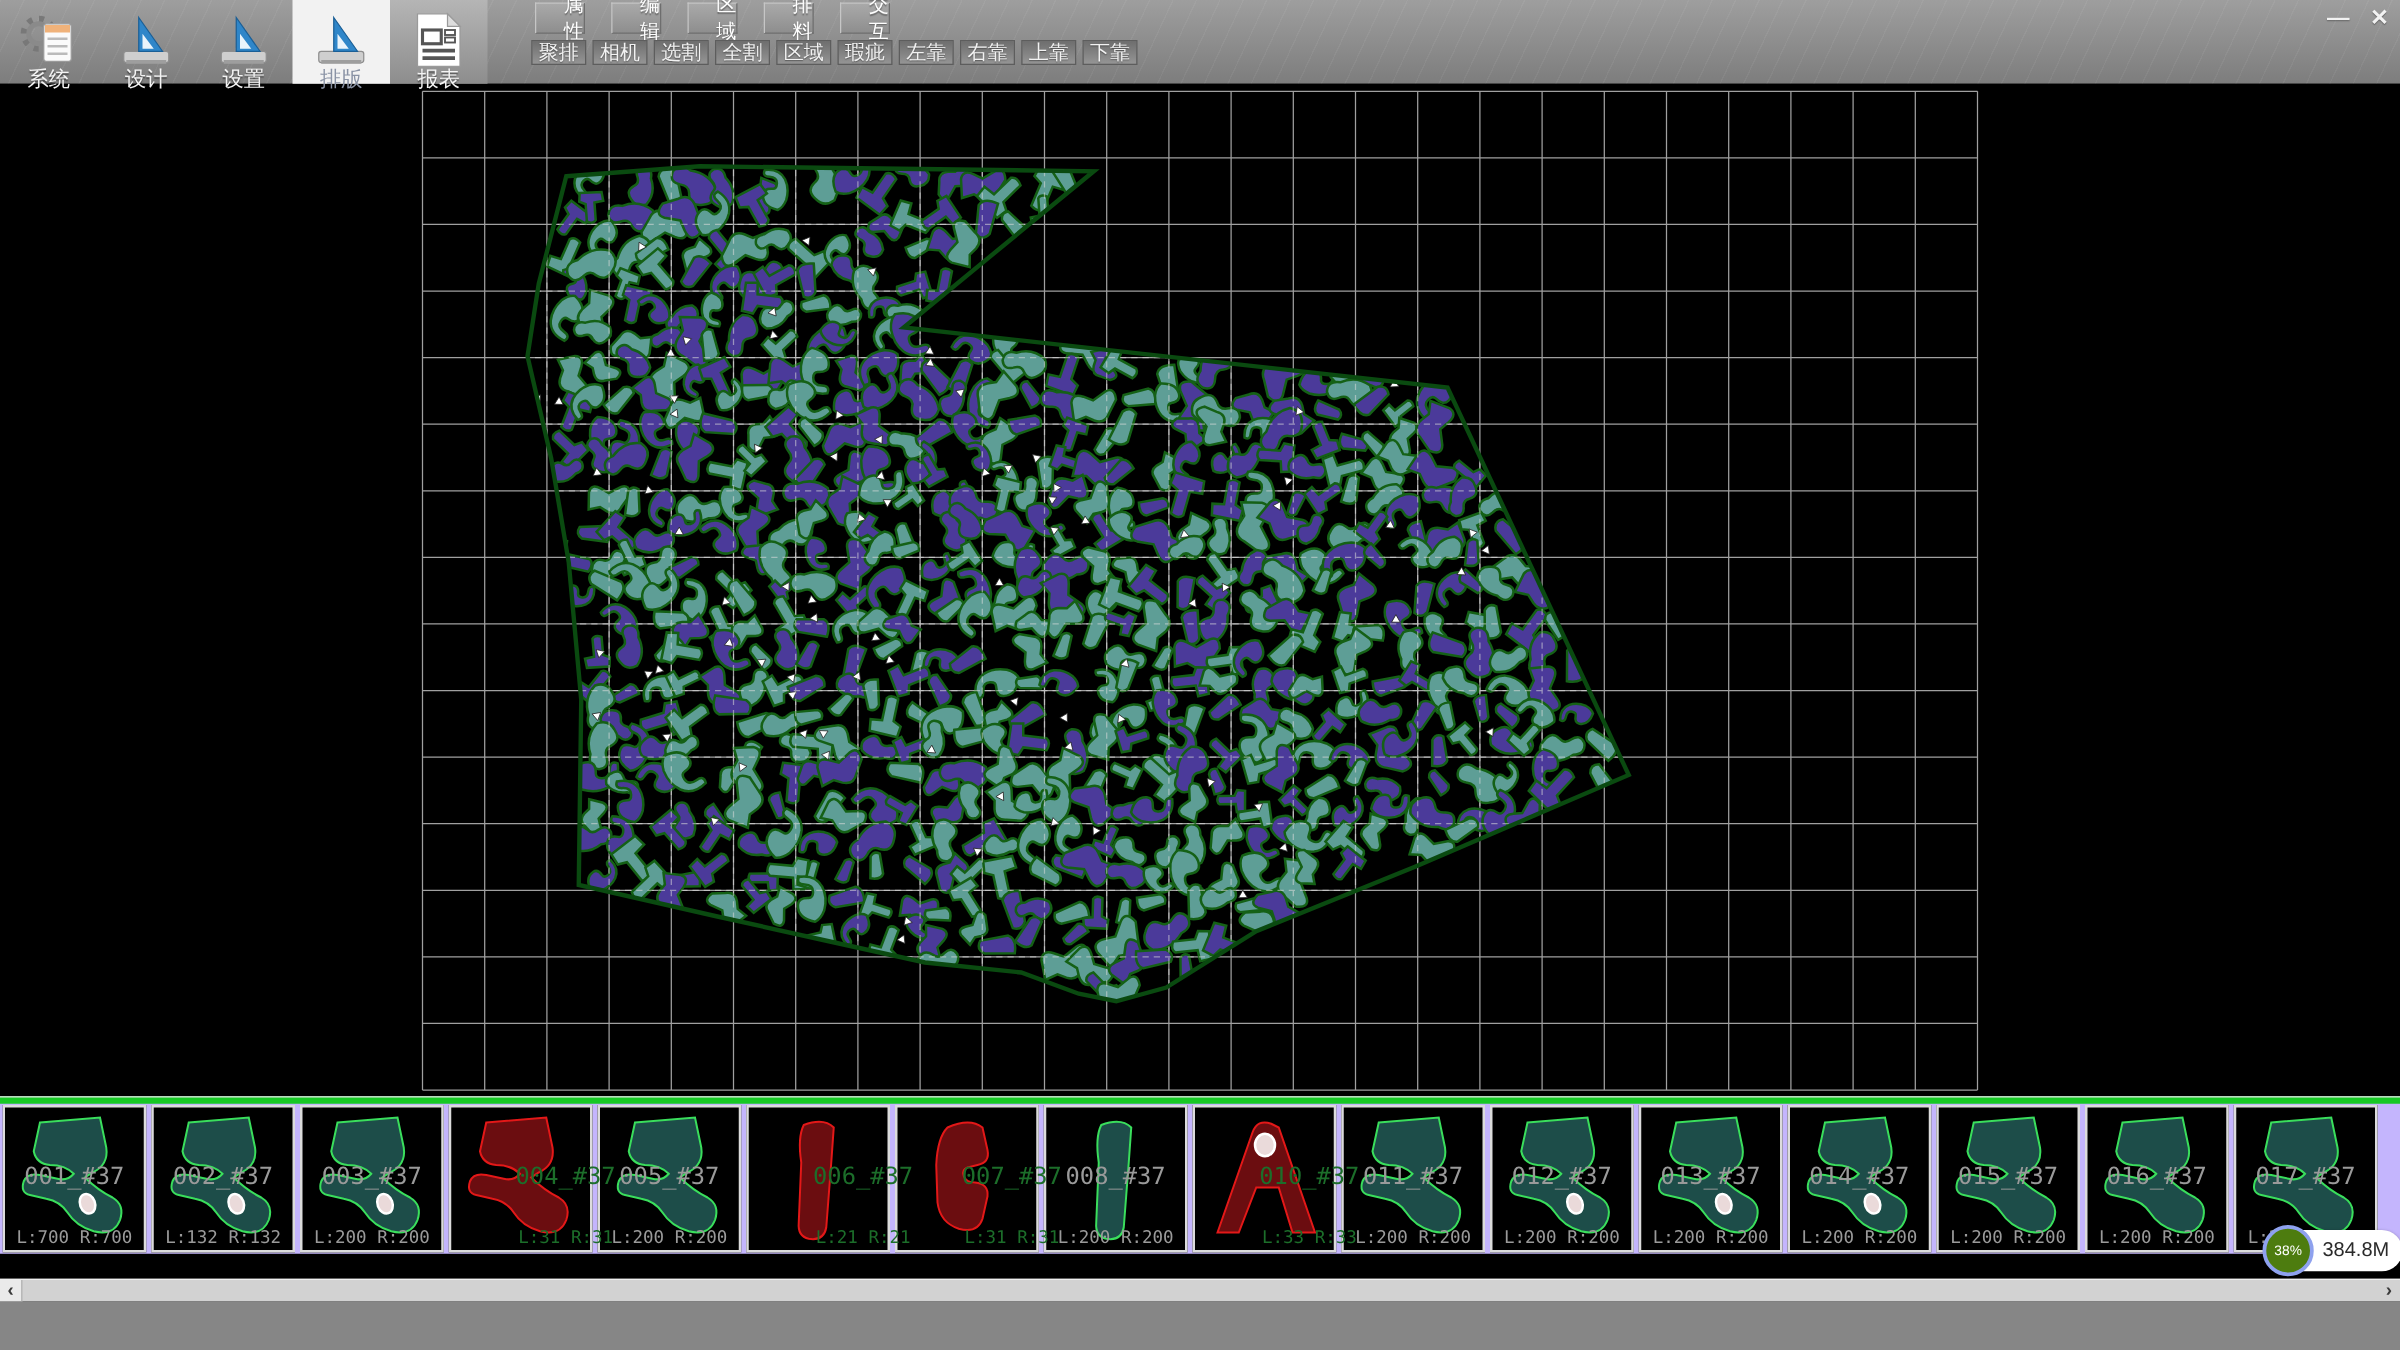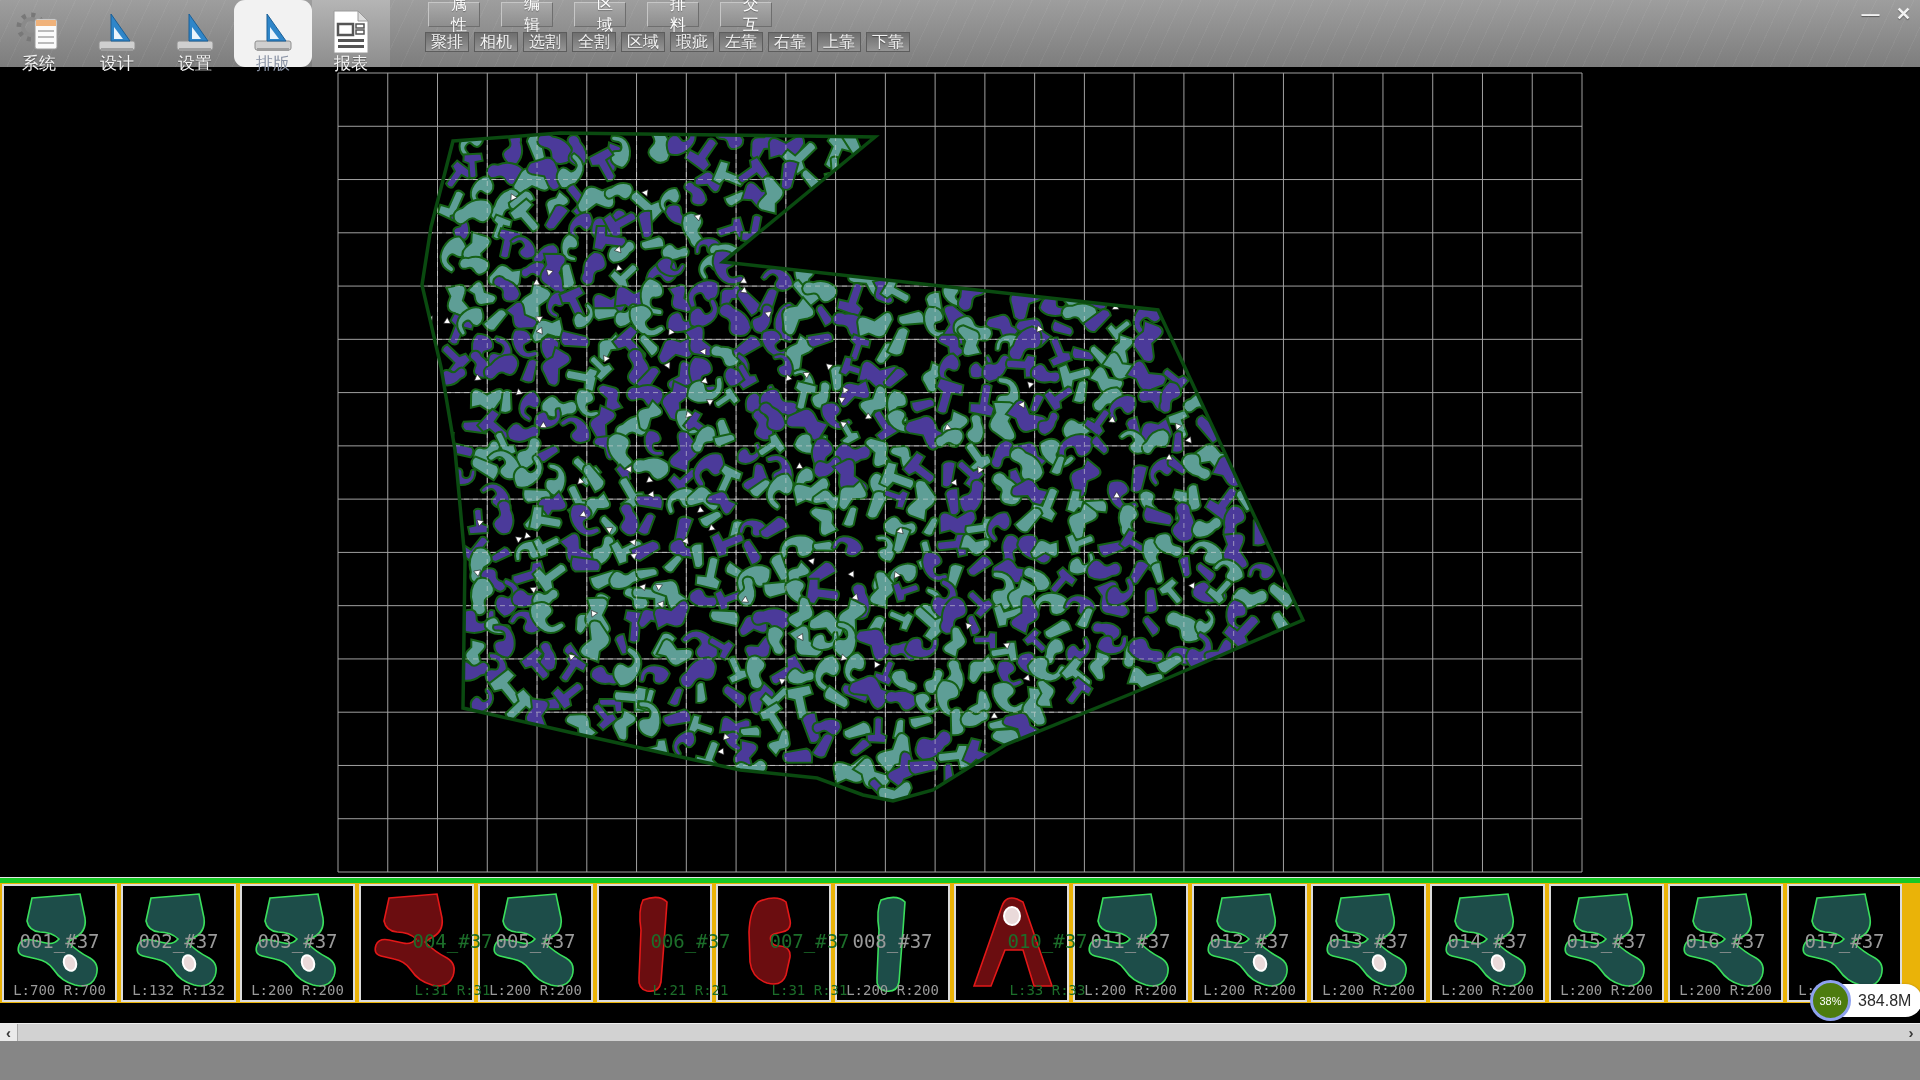--- a/index.html
+++ b/index.html
@@ -8,40 +8,40 @@
   
   .topbar{position:absolute;top:0;left:0;width:1920px;height:67px;
     background:linear-gradient(#9e9e9e,#7d7d7d);}
   .topbar::after{content:"";position:absolute;inset:0;pointer-events:none;
     background:repeating-linear-gradient(115deg,rgba(255,255,255,.05) 0 1px,transparent 1px 17px);}
   .navbtns{position:absolute;left:0;top:0;height:67px;display:flex;z-index:2;}
   .navbtn{width:78px;height:67px;display:flex;flex-direction:column;align-items:center;
     padding-top:10px;box-sizing:border-box;cursor:default;}
   .navbtn .icon{height:44px;display:flex;align-items:center;justify-content:center;}
   .navbtn .lbl{font-size:17px;color:#f4f4f4;text-shadow:0 1px 1px rgba(0,0,0,.45);line-height:19px;}
-  .navbtn.active{background:#f2f2f2;border-radius:11px;}
+  .navbtn.active{background:#f2f2f2;}
   .navbtn.active .lbl{color:#8a93a5;text-shadow:none;}
   .navbtn.raised{background:linear-gradient(#b5b5b5,#8d8d8d);}
   .menurow{position:absolute;left:428px;top:2px;display:flex;gap:21px;z-index:2;}
-  .menubtn{width:52px;height:25px;display:flex;align-items:center;justify-content:center;
+  .menubtn{width:40px;height:25px;display:flex;align-items:center;justify-content:center;
     background:linear-gradient(#a9a9a9,#8e8e8e);
     border:1px solid;border-color:#c6c6c6 #6e6e6e #6e6e6e #c6c6c6;
     color:#fff;font-size:16px;text-shadow:0 1px 1px rgba(0,0,0,.35);box-sizing:border-box;padding-left:22px;}
   .toolrow{position:absolute;left:425px;top:32px;display:flex;gap:5px;z-index:2;}
   .toolbtn{width:44px;height:20px;display:flex;align-items:center;justify-content:center;
     background:linear-gradient(#6e6e6e,#959595);border:1px solid #5d5d5d;
     color:#f2f2f2;font-size:16px;text-shadow:0 1px 1px rgba(0,0,0,.4);box-sizing:border-box;}
   .wincontrols{position:absolute;right:0px;top:0px;display:flex;z-index:2;}
   .winbtn{width:33px;height:28px;display:flex;align-items:center;justify-content:center;
     color:#f2f2f2;font-size:18px;font-weight:bold;text-shadow:0 1px 1px rgba(0,0,0,.4);}
   
   .canvas{position:absolute;top:67px;left:0;width:1920px;height:810px;background:#000;}
   .canvas svg{display:block;}
   
-  .thumbstrip{position:absolute;top:877px;left:0;width:1920px;height:126px;background:#eab308;}
+  .thumbstrip{position:absolute;top:877px;left:0;width:1920px;height:126px;background:#c4b5fd;}
   .greenline{position:absolute;top:0;left:0;width:100%;height:6px;background:#17c825;
     border-top:1px solid #e6e6e6;box-sizing:border-box;}
   .cells{position:absolute;top:7px;left:2px;width:1918px;height:119px;display:flex;overflow:hidden;}
   .cell{flex:0 0 115px;height:118px;margin-right:4px;border:2px solid #dcdcdc;
     box-sizing:border-box;position:relative;background:#000;}
   .cell svg{position:absolute;left:0;top:0;}
   .cellid{position:absolute;top:44px;width:100%;text-align:center;
     font-family:"DejaVu Sans Mono",monospace;font-size:19px;color:#9a9a9a;z-index:2;}
   .celllr{position:absolute;bottom:2px;width:100%;text-align:center;
     font-family:"DejaVu Sans Mono",monospace;font-size:14px;color:#9a9a9a;z-index:2;}

